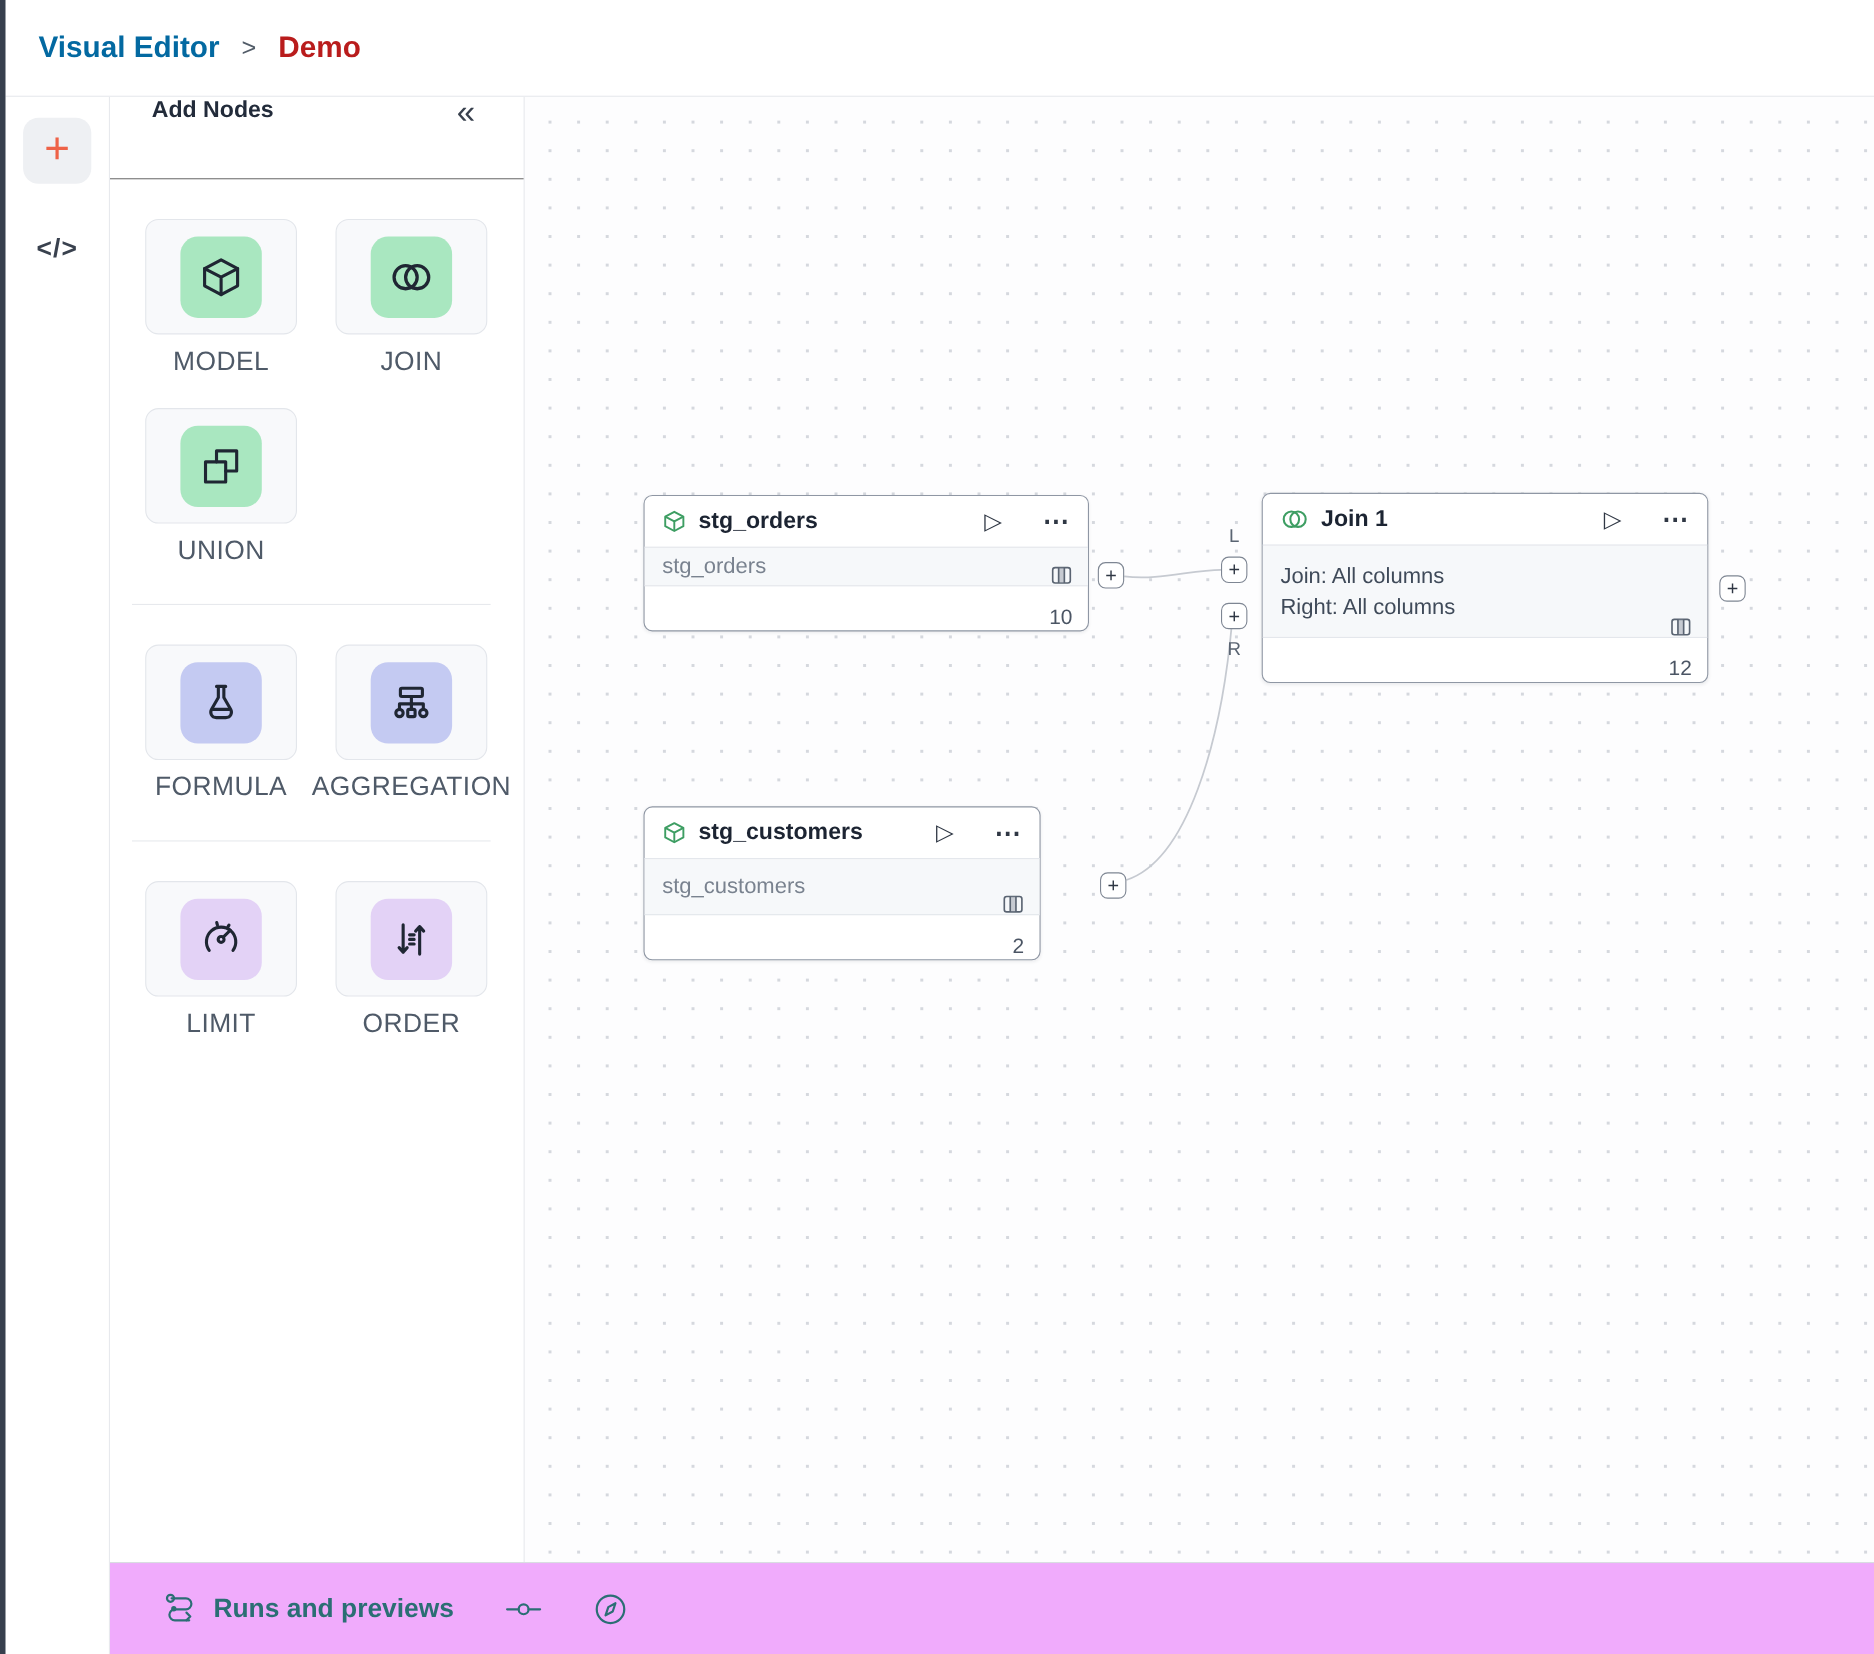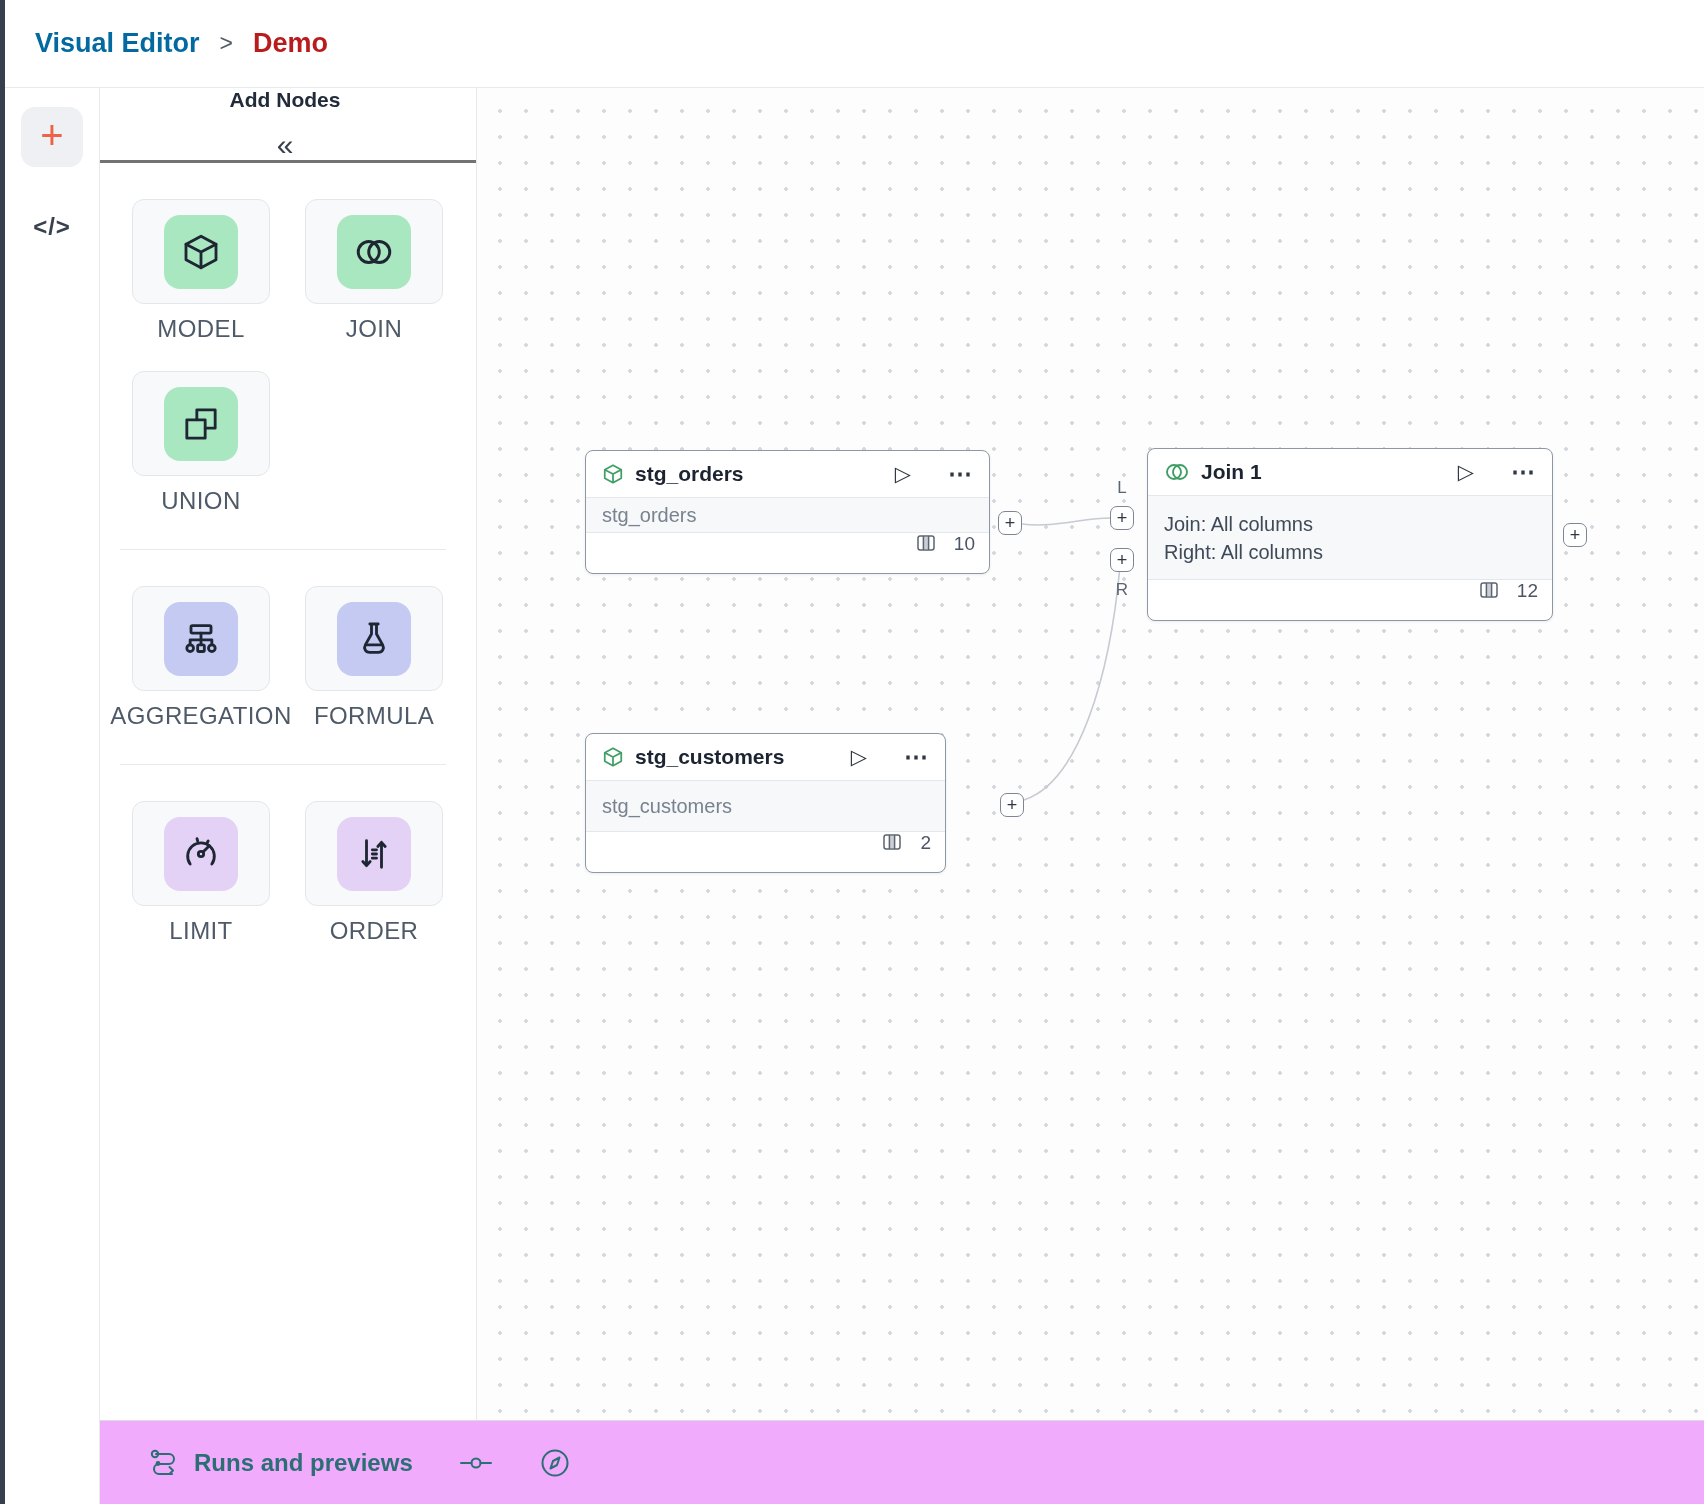--- a/index.html
+++ b/index.html
@@ -21,22 +21,22 @@
   .rail { position:absolute; left:5px; top:88px; bottom:0; width:95px; background:#fff;
     border-right:1px solid #e7e9ed; z-index:25; display:flex; flex-direction:column; align-items:center; }
   .rail-add { margin-top:19px; width:62px; height:60px; border-radius:14px; background:#eef0f3;
     display:flex; align-items:center; justify-content:center; cursor:pointer;
     color:#ee6247; font-size:40px; font-weight:300; line-height:1; padding-bottom:4px; }
   .rail-code { margin-top:46px; color:#39414e; font-size:24px; font-weight:bold; letter-spacing:1px; cursor:pointer; }
 
   
   .palette { position:absolute; left:100px; top:88px; width:377px; bottom:84px; background:#fff;
     border-right:1px solid #e7e9ed; z-index:20; }
-  .palette-header { height:75px; display:flex; align-items:center; justify-content:space-between;
-    padding:0 44px 0 38px; border-bottom:3px solid #737373;flex-direction:column; }
+  .palette-header { height:75px; display:flex; justify-content:space-between;
+    padding:0 44px 0 38px; border-bottom:1px solid #737373; }
   .palette-title { font-size:21px; font-weight:bold; color:#222b3a; }
   .palette-collapse { font-size:30px; color:#39414e; cursor:pointer; line-height:1; }
   .palette-body { padding:36px 20px 0 32px; }
   .pgroup { display:grid; grid-template-columns:138px 138px; column-gap:35px; row-gap:28px; }
   .pdivider { height:1px; background:#e7e9ed; margin:34px 10px 36px -12px; }
   .pitem { display:flex; flex-direction:column; align-items:center; cursor:pointer; }
   .pcard { width:138px; height:105px; border-radius:12px; background:#f8f9fb; border:1px solid #e3e6eb;
     display:flex; align-items:center; justify-content:center; }
   .ptile { width:74px; height:74px; border-radius:16px; display:flex; align-items:center; justify-content:center; }
   .tint-green  { background:#a9e7c0; }
@@ -56,21 +56,21 @@
     box-shadow:0 1px 3px rgba(25,35,55,.08); z-index:3; display:flex; flex-direction:column; cursor:pointer; }
   .node-header { height:46px; display:flex; align-items:center; padding:0 16px; gap:11px; }
   .node-title { font-size:21px; font-weight:600; color:#1c2432; flex:0 0 auto; }
   .node-spacer { flex:1; }
   .node-play { font-size:21px; color:#2f3744; cursor:pointer; margin-right:26px; }
   .node-menu { font-size:24px; font-weight:bold; color:#2f3744; cursor:pointer; letter-spacing:1px; }
   .node-body { background:#f6f8fa; border-top:1px solid #e4e7ec; border-bottom:1px solid #e4e7ec;
     padding:0 16px; display:flex; flex-direction:column; justify-content:center; flex:1; }
   .body-muted { font-size:20px; color:#79828f; }
   .body-line { font-size:20px; color:#3f4a59; line-height:28px; }
-  .node-footer { height:40px; display:flex; align-items:flex-start; justify-content:flex-end; gap:18px; padding:0 14px; }
+  .node-footer { height:40px; display:flex; align-items:flex-end; justify-content:flex-end; gap:18px; padding:0 14px;flex-direction:column; }
   .col-count { font-size:19px; color:#4b5564; }
   .hicon svg { display:block; }
 
   .handle { position:absolute; width:24px; height:24px; border-radius:7px; background:#fff;
     border:1.5px solid #7e8693; color:#2f3744; display:flex; align-items:center; justify-content:center;
     font-size:18px; line-height:1; z-index:4; cursor:pointer; padding-bottom:1px; }
   .hlabel { position:absolute; width:24px; text-align:center; font-size:17px; color:#5a6472; z-index:4; }
 
   
   .bottombar { position:absolute; left:100px; right:0; bottom:0; height:84px; background:#f0abfc;
@@ -143,40 +143,40 @@
       </div>
     </div>
 
     <div class="pdivider"></div>
 
     <div class="pgroup">
       <div class="pitem">
         <div class="pcard">
             <div class="ptile tint-indigo">
           <svg width="40" height="40" viewBox="0 0 24 24">
+            <path d="M9.5 3 H14.5 M10.5 3 V9 L6.8 15.5 C5.7 17.6 6.8 20 9.4 20 H14.6 C17.2 20 18.3 17.6 17.2 15.5 L13.5 9 V3"></path>
+            <path d="M7.5 15.5 H16.5"></path>
+          </svg>
+        </div>
+          </div>
+        <div class="plabel">FORMULA</div>
+      </div>
+      <div class="pitem">
+        <div class="pcard">
+            <div class="ptile tint-indigo">
+          <svg width="40" height="40" viewBox="0 0 24 24">
             <rect x="6" y="4" width="12" height="4.5" rx="0.8"></rect>
             <path d="M12 8.5 V12.5 M12 12.5 H5.5 V15.5 M12 12.5 H18.5 V15.5 M12 12.5 V15.5"></path>
             <circle cx="5.5" cy="17.5" r="2"></circle>
             <rect x="10" y="15.5" width="4" height="4" rx="0.8"></rect>
             <circle cx="18.5" cy="17.5" r="2"></circle>
           </svg>
         </div>
           </div>
         <div class="plabel">AGGREGATION</div>
-      </div>
-      <div class="pitem">
-        <div class="pcard">
-            <div class="ptile tint-indigo">
-          <svg width="40" height="40" viewBox="0 0 24 24">
-            <path d="M9.5 3 H14.5 M10.5 3 V9 L6.8 15.5 C5.7 17.6 6.8 20 9.4 20 H14.6 C17.2 20 18.3 17.6 17.2 15.5 L13.5 9 V3"></path>
-            <path d="M7.5 15.5 H16.5"></path>
-          </svg>
-        </div>
-          </div>
-        <div class="plabel">FORMULA</div>
       </div>
     </div>
 
     <div class="pdivider"></div>
 
     <div class="pgroup">
       <div class="pitem">
         <div class="pcard">
             <div class="ptile tint-purple">
           <svg width="40" height="40" viewBox="0 0 24 24">

